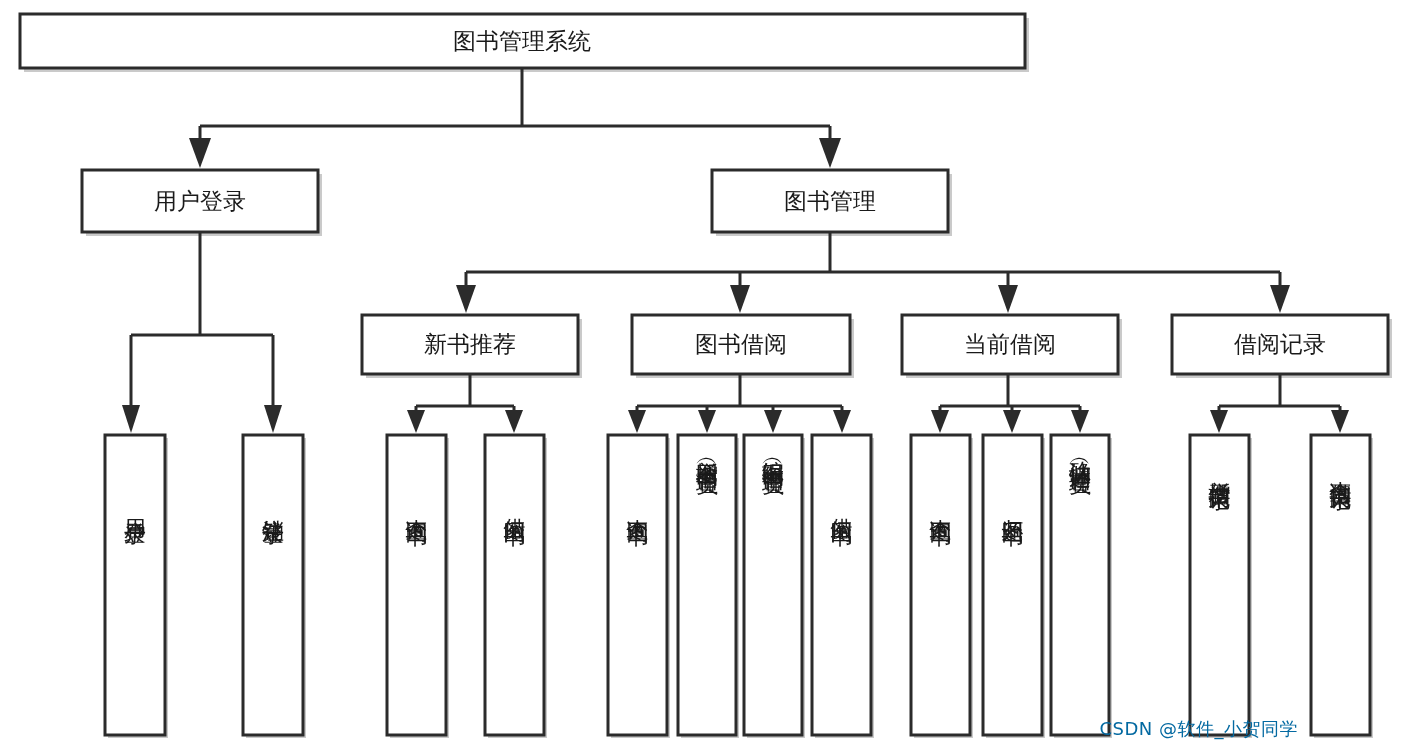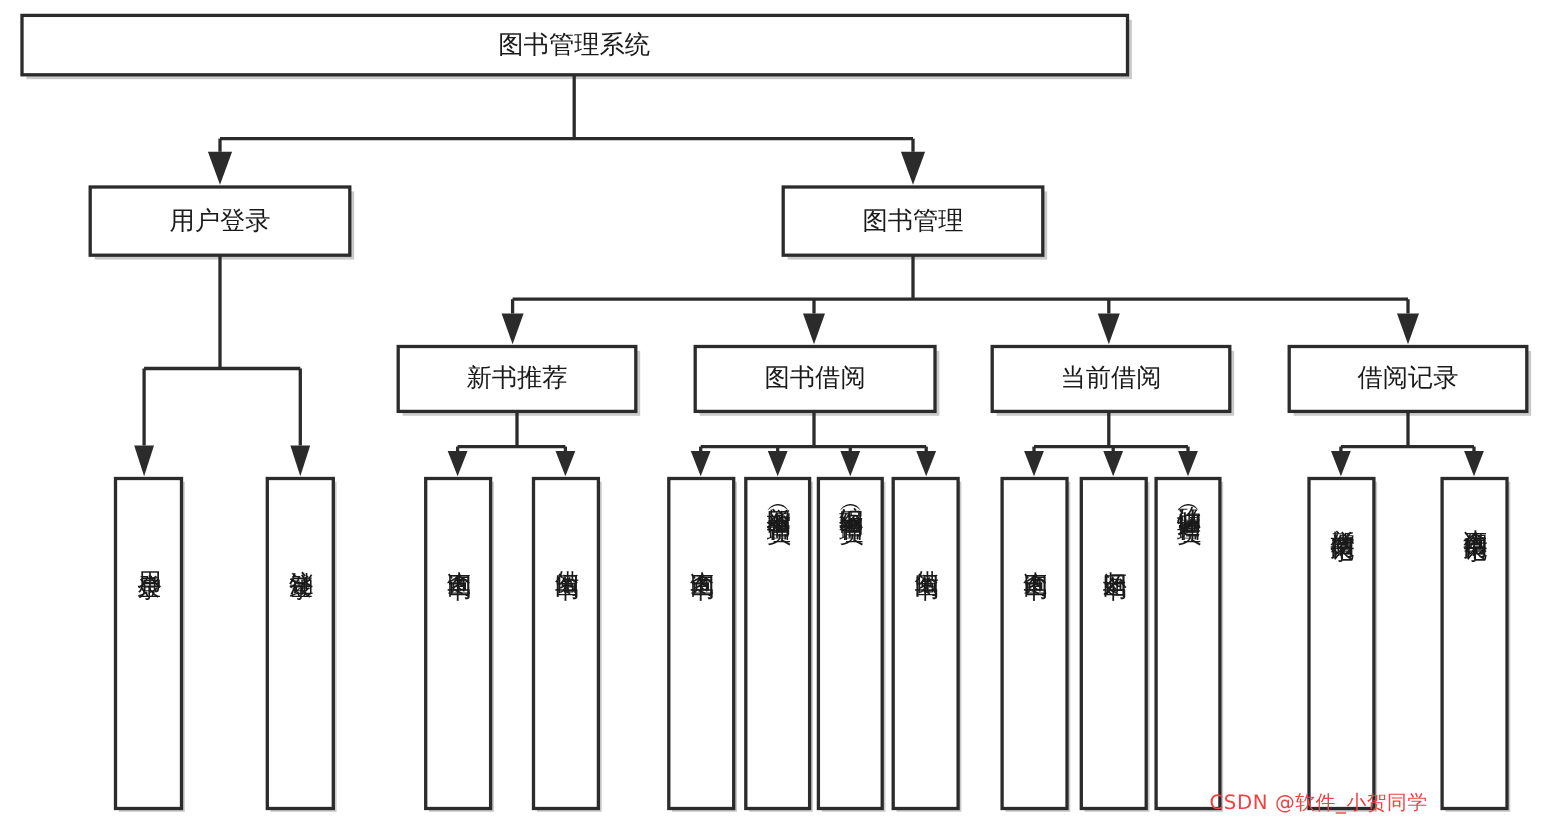--- a/index.html
+++ b/index.html
@@ -69,21 +69,21 @@
     color: #1a1a1a;
     letter-spacing: 2px;
     white-space: nowrap;
   }
   .watermark {
     position: absolute;
     right: 6px;
     bottom: 6px;
     font-family: "DejaVu Sans", "Liberation Sans", sans-serif;
     font-size: 18px;
-    color: #ef4444;
+    color: #0369a1;
     letter-spacing: 0.5px;
     white-space: nowrap;
     pointer-events: none;
   }
 </style>
 </head>
 <body>
 
 <div id="diagram-root">
 

